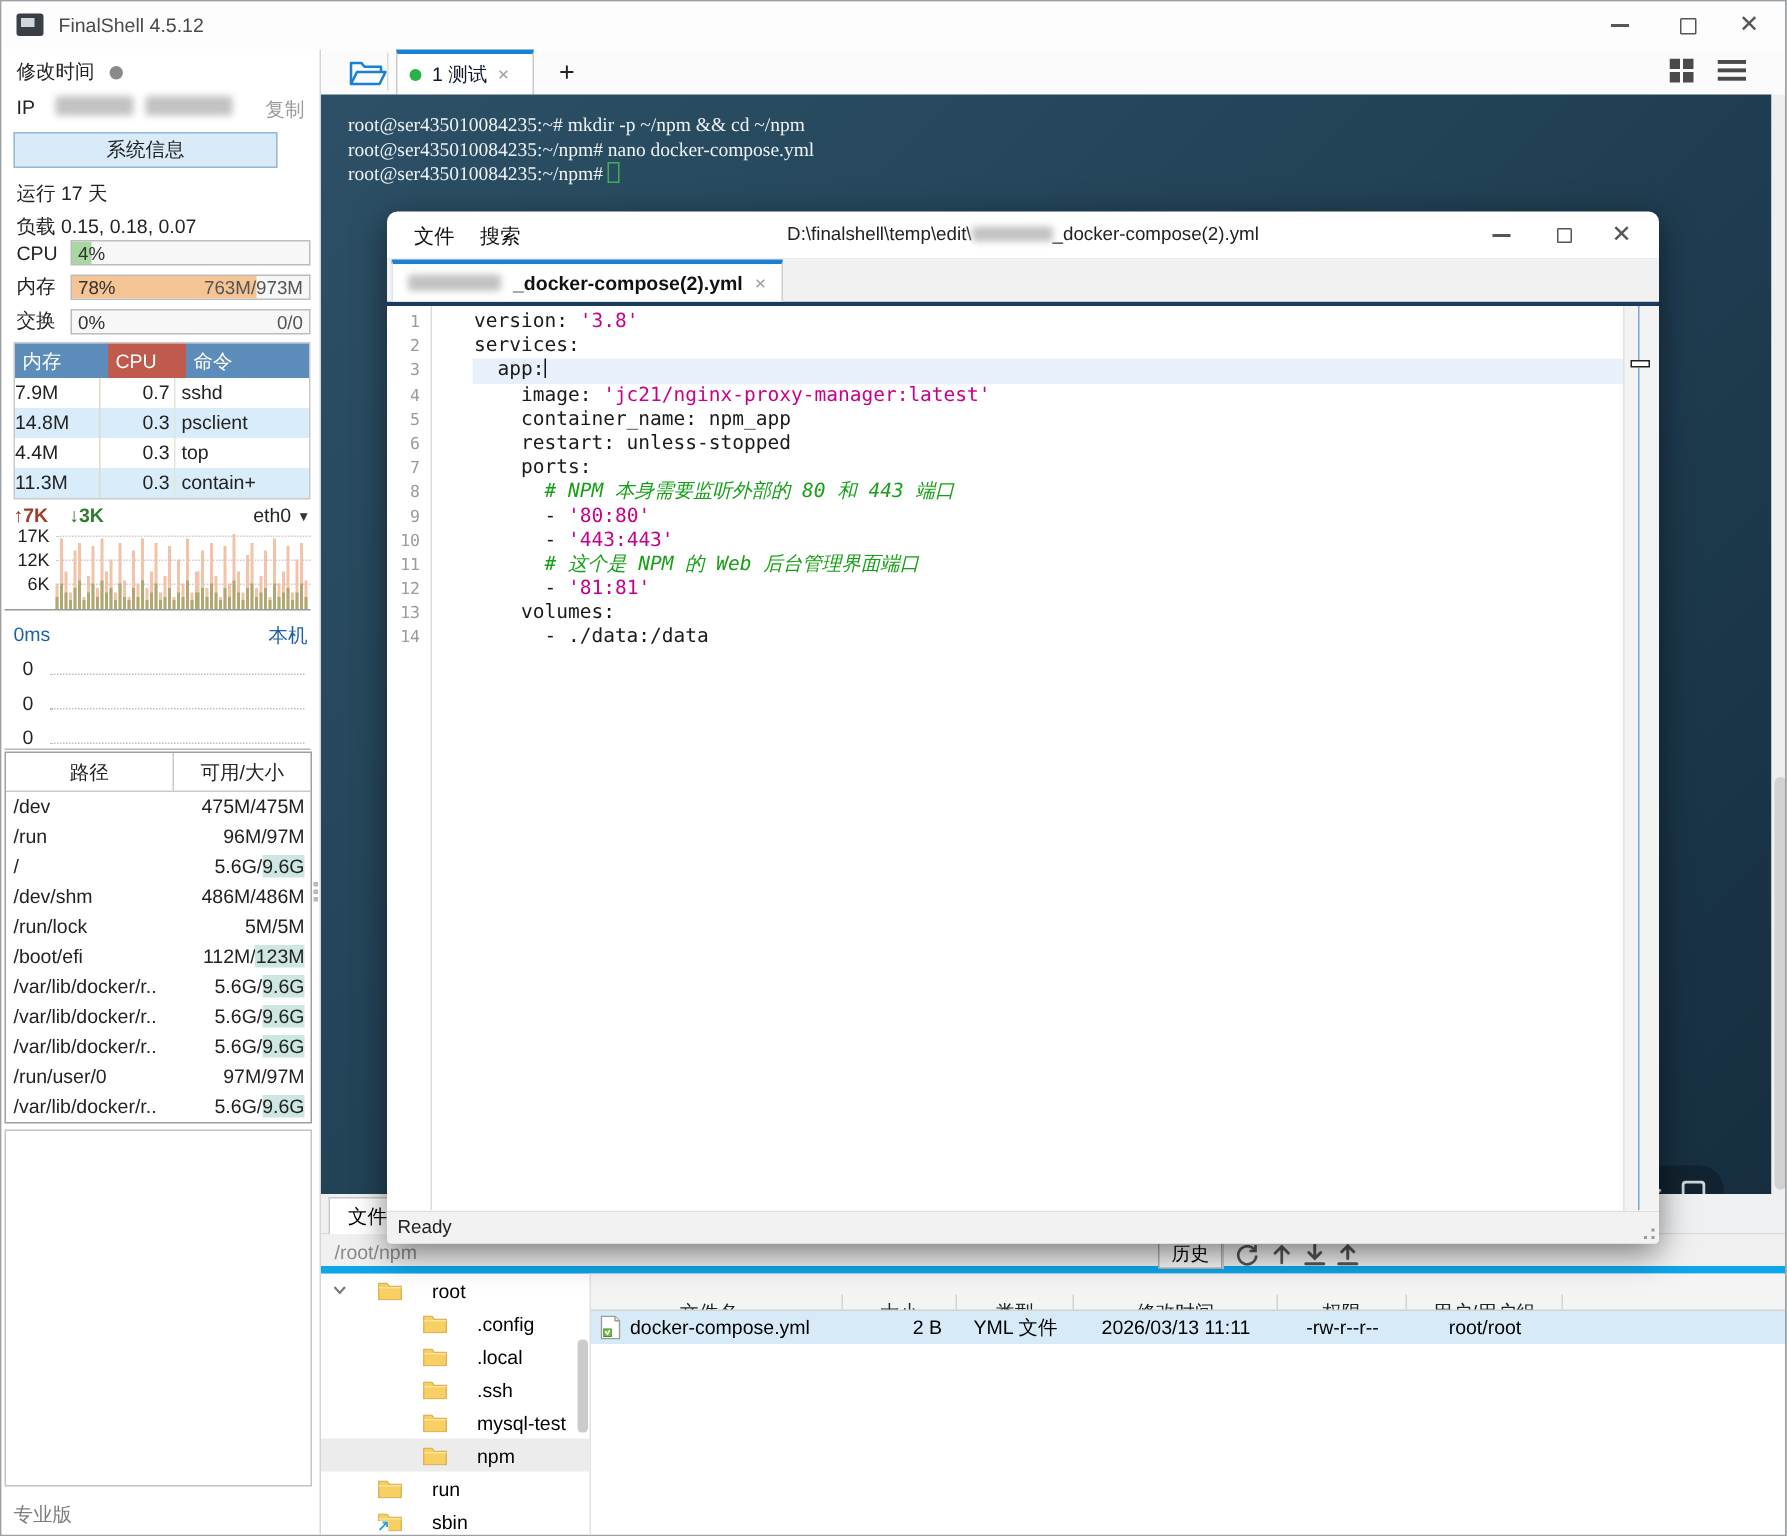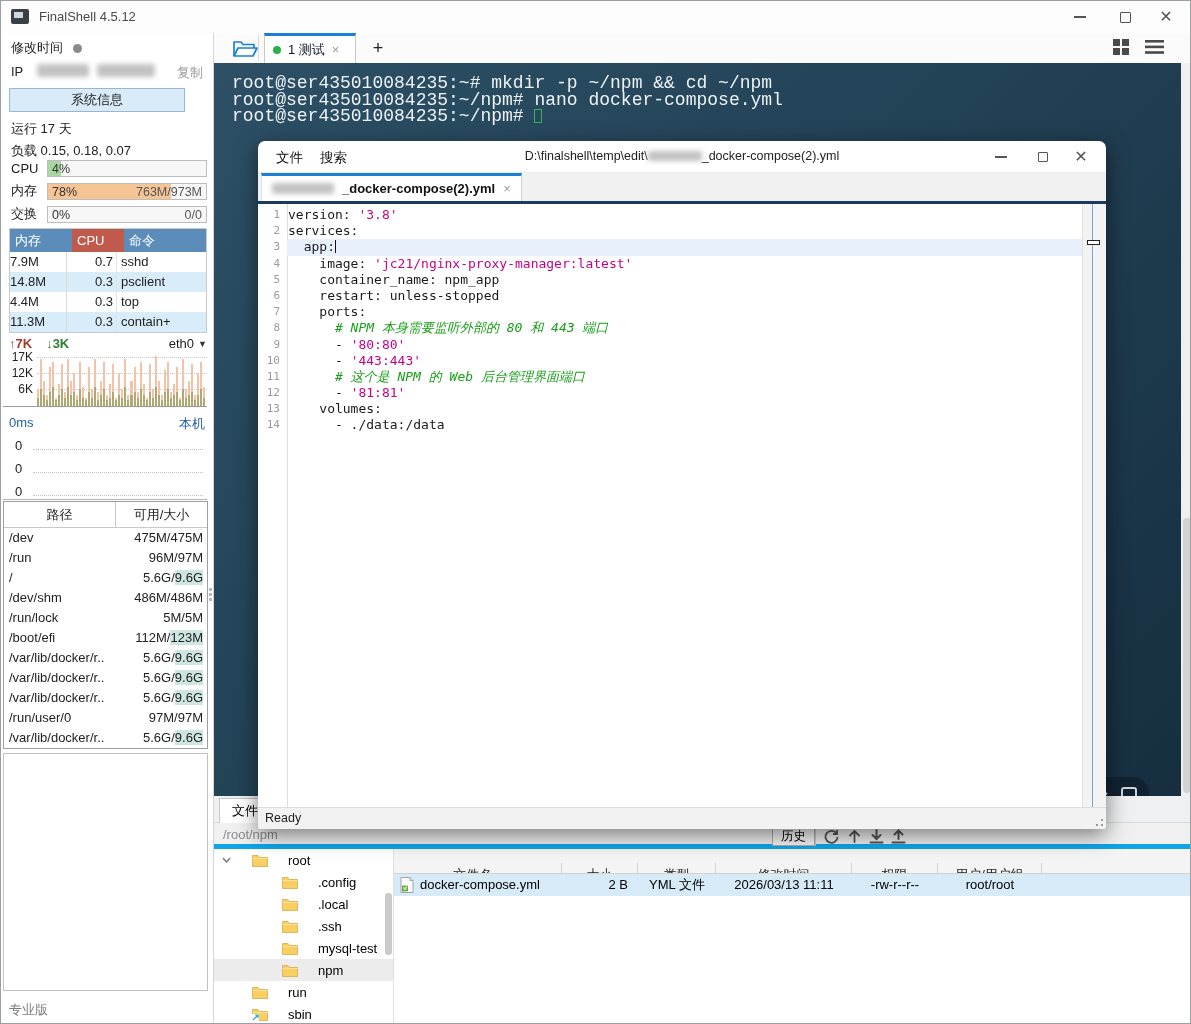--- a/index.html
+++ b/index.html
@@ -90,21 +90,21 @@
   .tabbar-divider { position:absolute; left:44px; top:2px; height:26px; border-left:1px solid #dcdcdc; }
   .session-tab { position:absolute; left:50px; top:0; height:30px; min-width:92px; background:#fff; border-left:1px solid #c9c9c9; border-right:1px solid #c9c9c9; border-top:3px solid #1b7fd3; display:flex; align-items:center; padding:0 8px; gap:7px; cursor:pointer; }
   .tab-green-dot { width:8px; height:8px; border-radius:50%; background:#27b24a; }
   .session-tab .tlabel { font-size:13px; color:#0f172a; }
   .tab-close { color:#9b9b9b; font-size:13px; cursor:pointer; }
   .new-tab-btn { position:absolute; left:152px; top:2px; width:24px; height:26px; font-size:18px; color:#222; display:flex; align-items:center; justify-content:center; cursor:pointer; }
   .grid-btn { position:absolute; right:62px; top:6px; cursor:pointer; }
   .menu-btn { position:absolute; right:28px; top:6px; cursor:pointer; }
 
   .terminal { position:absolute; left:0; top:30px; width:967px; height:733px; background:linear-gradient(135deg,#2d5066 0%, #224256 45%, #162e40 100%); overflow:hidden; }
-  .term-text { position:absolute; left:18px; top:12px; font-family:Liberation Mono, monospace; font-size:18px; line-height:16.5px; color:#eef2f4; white-space:pre; }
+  .term-text { position:absolute; left:18px; top:12px; font-family:Liberation Serif, serif; font-size:13px; line-height:16.5px; color:#eef2f4; white-space:pre; }
   .term-cursor { display:inline-block; width:8px; height:14px; border:1.5px solid #3fae5a; vertical-align:-2px; }
   .scroll-pill { position:absolute; right:32px; top:714px; width:66px; height:32px; background:rgba(10,20,28,.45); border-radius:16px; display:flex; align-items:center; justify-content:center; gap:12px; }
   .term-scrollbar { position:absolute; left:967px; top:30px; width:11px; height:733px; background:#efefef; }
   .term-thumb { position:absolute; left:1.5px; width:8px; top:455px; height:275px; background:#d2d2d2; border-radius:4px; }
 
   
   .editor { position:absolute; left:257px; top:140px; width:848px; height:688px; background:#fff; border-radius:7px 7px 3px 3px; box-shadow:0 6px 22px rgba(0,0,0,.5); z-index:30; }
   .ed-titlebar { position:relative; height:32px; border-bottom:1px solid #ececec; }
   .ed-menu { position:absolute; top:8px; font-size:13.5px; color:#111; cursor:pointer; }
   .ed-menu.m0 { left:18px; } .ed-menu.m1 { left:62px; }
@@ -116,21 +116,21 @@
   .ed-tab .tname { font-size:13px; font-weight:bold; color:#111; }
   .ed-blueline { height:3px; background:#1a3a60; }
   .ed-body { position:relative; height:603px; background:#fff; overflow:hidden; display:flex; }
   .ln-col { width:30px; border-right:1px solid #dcdcdc; padding-top:3px; }
   .code-col { flex:1; padding-top:3px; font-family:"DejaVu Sans Mono", monospace; font-size:13px; cursor:text; }
   .ruler-col { width:24px; background:#f3f3f3; border-left:1px solid #e2e2e2; position:relative; }
   .ruler-line { position:absolute; left:9px; top:0; bottom:0; border-left:1px solid #7aa7d6; }
   .ruler-mark { position:absolute; left:4px; top:36px; width:13px; height:5px; background:#fff; border:1px solid #222; }
   .code-line { display:flex; height:16.2px; line-height:16.2px; }
   .code-line .ln { width:30px; margin-left:-31px; text-align:right; padding-right:7px; font-family:"DejaVu Sans Mono", monospace; font-size:11px; color:#9b9b9b; }
-  .code-line .ctext { flex:1; white-space:pre; padding-left:1px; }
+  .code-line .ctext { flex:1; white-space:pre; padding-left:1px;margin-left:28px; }
   .code-line.current .ctext { background:#e8f1fb; }
   .tk-k { color:#1a1a1a; } .tk-s { color:#c7008b; } .tk-c { color:#17a017; font-style:italic; }
   .ed-cursor { display:inline-block; width:1.5px; height:13px; background:#111; vertical-align:-2px; }
   .ed-status { position:relative; height:22px; background:#f2f2f2; border-top:1px solid #ddd; font-size:12.5px; color:#222; line-height:21px; padding-left:7px; border-radius:0 0 3px 3px; }
   .ed-grip { position:absolute; right:3px; bottom:3px; width:12px; height:12px; }
   .ed-grip i { position:absolute; width:2px; height:2px; background:#9a9a9a; }
 
   
   .filepanel { position:absolute; left:0; top:763px; width:978px; height:229px; background:#fff; }
   .fp-strip { position:absolute; left:0; top:0; width:100%; height:27px; background:#eef0f1; border-bottom:1px solid #d9d9d9; }

